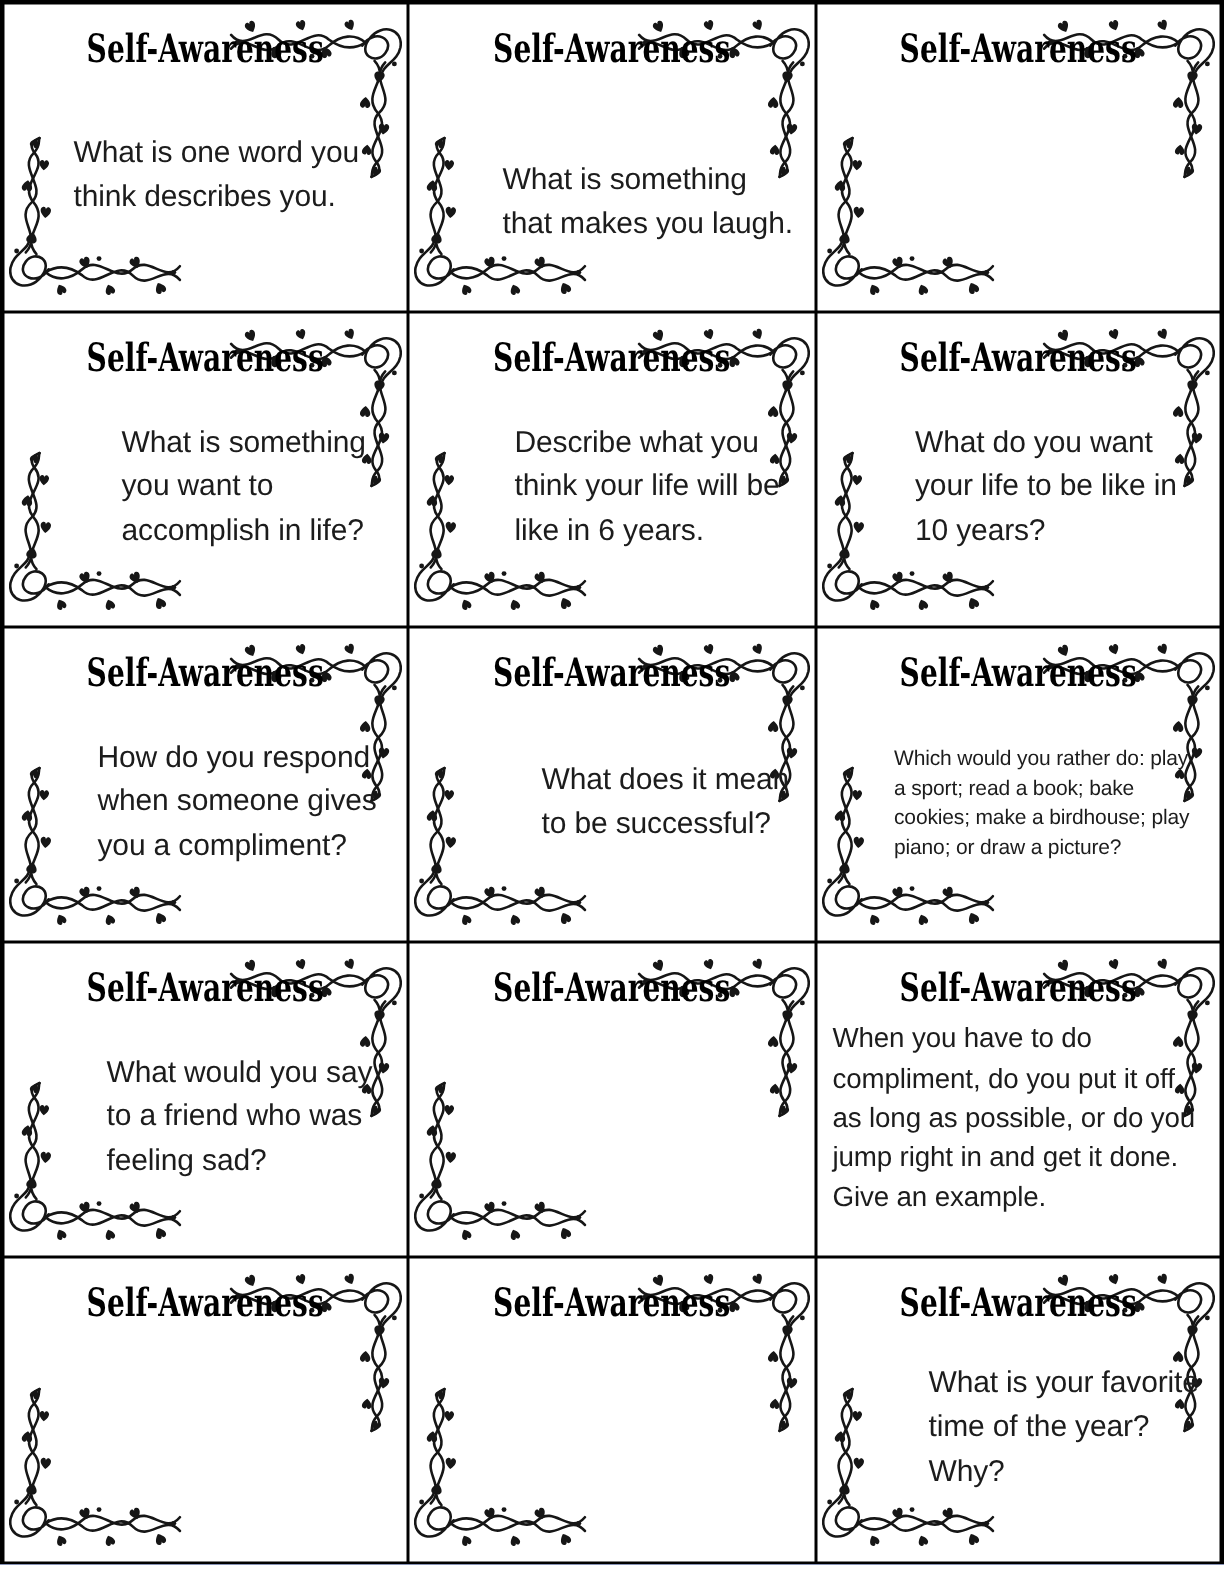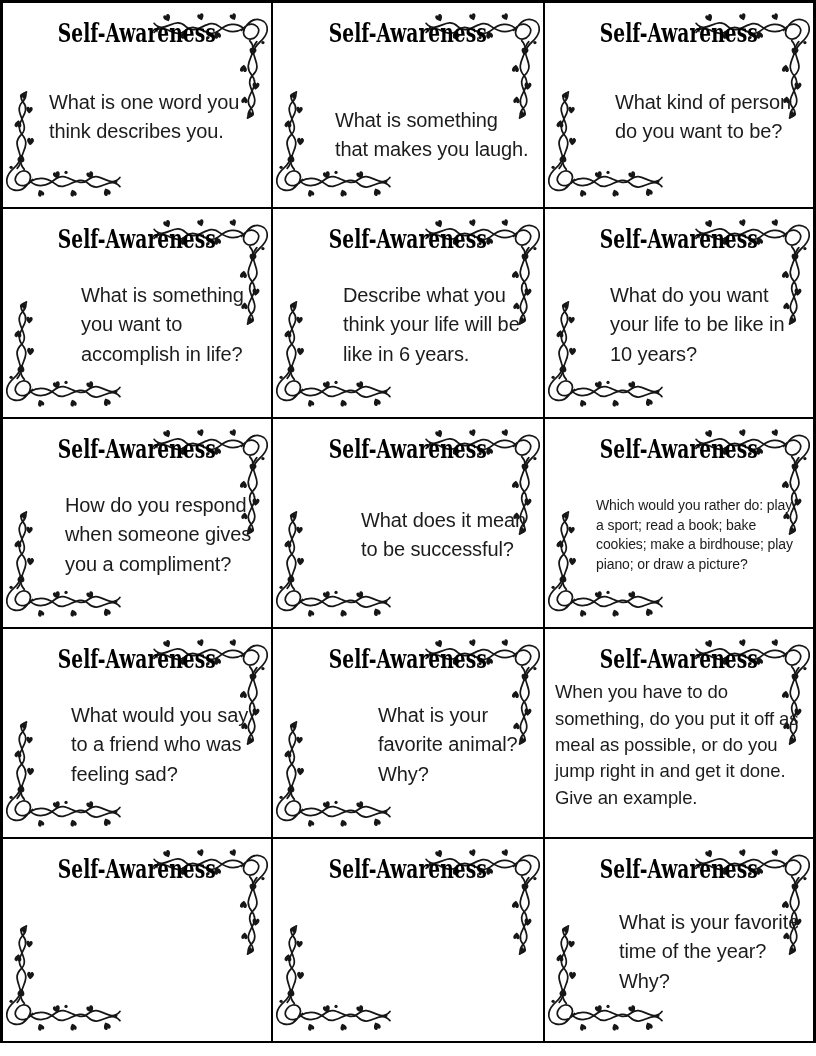--- a/index.html
+++ b/index.html
@@ -201,23 +201,20 @@
         <path transform="translate(92,61) rotate(185) scale(1.2)" d="M0 2.8 C-2.8 0.7 -3.7 -1.9 -1.9 -3 C-0.9 -3.6 0 -2.8 0 -1.8 C0 -2.8 0.9 -3.6 1.9 -3 C3.7 -1.9 2.8 0.7 0 2.8 Z"></path>
         <path transform="translate(104,79) rotate(8) scale(1.2)" d="M0 2.8 C-2.8 0.7 -3.7 -1.9 -1.9 -3 C-0.9 -3.6 0 -2.8 0 -1.8 C0 -2.8 0.9 -3.6 1.9 -3 C3.7 -1.9 2.8 0.7 0 2.8 Z"></path>
         <path transform="translate(93,92) rotate(185) scale(1.1)" d="M0 2.8 C-2.8 0.7 -3.7 -1.9 -1.9 -3 C-0.9 -3.6 0 -2.8 0 -1.8 C0 -2.8 0.9 -3.6 1.9 -3 C3.7 -1.9 2.8 0.7 0 2.8 Z"></path>
         <path transform="translate(99,107) rotate(25)" d="M0 2.8 C-2.8 0.7 -3.7 -1.9 -1.9 -3 C-0.9 -3.6 0 -2.8 0 -1.8 C0 -2.8 0.9 -3.6 1.9 -3 C3.7 -1.9 2.8 0.7 0 2.8 Z"></path>
         <circle cx="57" cy="31" r="1.6"></circle>
         <circle cx="8" cy="22" r="1.6"></circle>
         <circle cx="111" cy="36" r="1.6"></circle>
       </g>
     </svg>
     <div class="title"><span>Self-Awareness</span></div>
-    <div class="qwrap">
-      <div class="q" style="max-width: 188px;">What kind of person do you want to be?</div>
-    </div>
   </div>
 
   <div class="card">
     <svg class="fl fl-tr" viewBox="0 0 116 112" xmlns="http://www.w3.org/2000/svg">
       <g fill="none" stroke="#161616" stroke-width="1.7" stroke-linecap="round">
         <path d="M4,26 C14,14 24,34 35,24 C46,14 57,34 68,24 C76,17 85,16 92,22"></path>
         <path d="M4,17 C14,29 24,9 35,20 C46,31 57,10 68,20 C76,26 84,27 92,22"></path>
         <path d="M90,24 c8,-12 22,-4 15,5 c-6,8 -19,1 -10,-10 c8,-10 22,-6 20,6 c-2,10 -12,11 -13,20"></path>
         <path d="M98,34 C109,46 89,55 100,68 C110,80 90,89 99,100 C103,105 101,108 96,110"></path>
         <path d="M105,35 C94,47 113,57 101,68 C91,78 110,90 100,100 C95,105 97,108 96,110"></path>
@@ -641,54 +638,51 @@
         <path transform="translate(92,61) rotate(185) scale(1.2)" d="M0 2.8 C-2.8 0.7 -3.7 -1.9 -1.9 -3 C-0.9 -3.6 0 -2.8 0 -1.8 C0 -2.8 0.9 -3.6 1.9 -3 C3.7 -1.9 2.8 0.7 0 2.8 Z"></path>
         <path transform="translate(104,79) rotate(8) scale(1.2)" d="M0 2.8 C-2.8 0.7 -3.7 -1.9 -1.9 -3 C-0.9 -3.6 0 -2.8 0 -1.8 C0 -2.8 0.9 -3.6 1.9 -3 C3.7 -1.9 2.8 0.7 0 2.8 Z"></path>
         <path transform="translate(93,92) rotate(185) scale(1.1)" d="M0 2.8 C-2.8 0.7 -3.7 -1.9 -1.9 -3 C-0.9 -3.6 0 -2.8 0 -1.8 C0 -2.8 0.9 -3.6 1.9 -3 C3.7 -1.9 2.8 0.7 0 2.8 Z"></path>
         <path transform="translate(99,107) rotate(25)" d="M0 2.8 C-2.8 0.7 -3.7 -1.9 -1.9 -3 C-0.9 -3.6 0 -2.8 0 -1.8 C0 -2.8 0.9 -3.6 1.9 -3 C3.7 -1.9 2.8 0.7 0 2.8 Z"></path>
         <circle cx="57" cy="31" r="1.6"></circle>
         <circle cx="8" cy="22" r="1.6"></circle>
         <circle cx="111" cy="36" r="1.6"></circle>
       </g>
     </svg>
     <div class="title"><span>Self-Awareness</span></div>
-    <div class="qwrap">
-      <div class="q" style="max-width: 155px;">What is your favorite animal? Why?</div>
-    </div>
-  </div>
-
-  <div class="card">
-    <svg class="fl fl-tr" viewBox="0 0 116 112" xmlns="http://www.w3.org/2000/svg">
-      <g fill="none" stroke="#161616" stroke-width="1.7" stroke-linecap="round">
-        <path d="M4,26 C14,14 24,34 35,24 C46,14 57,34 68,24 C76,17 85,16 92,22"></path>
-        <path d="M4,17 C14,29 24,9 35,20 C46,31 57,10 68,20 C76,26 84,27 92,22"></path>
-        <path d="M90,24 c8,-12 22,-4 15,5 c-6,8 -19,1 -10,-10 c8,-10 22,-6 20,6 c-2,10 -12,11 -13,20"></path>
-        <path d="M98,34 C109,46 89,55 100,68 C110,80 90,89 99,100 C103,105 101,108 96,110"></path>
-        <path d="M105,35 C94,47 113,57 101,68 C91,78 110,90 100,100 C95,105 97,108 96,110"></path>
-      </g>
-      <g fill="#161616">
-        <path transform="translate(17,12) rotate(-25) scale(1.2)" d="M0 2.8 C-2.8 0.7 -3.7 -1.9 -1.9 -3 C-0.9 -3.6 0 -2.8 0 -1.8 C0 -2.8 0.9 -3.6 1.9 -3 C3.7 -1.9 2.8 0.7 0 2.8 Z"></path>
-        <path transform="translate(33,28) rotate(155) scale(1.2)" d="M0 2.8 C-2.8 0.7 -3.7 -1.9 -1.9 -3 C-0.9 -3.6 0 -2.8 0 -1.8 C0 -2.8 0.9 -3.6 1.9 -3 C3.7 -1.9 2.8 0.7 0 2.8 Z"></path>
-        <path transform="translate(50,11) rotate(-20) scale(1.1)" d="M0 2.8 C-2.8 0.7 -3.7 -1.9 -1.9 -3 C-0.9 -3.6 0 -2.8 0 -1.8 C0 -2.8 0.9 -3.6 1.9 -3 C3.7 -1.9 2.8 0.7 0 2.8 Z"></path>
-        <path transform="translate(66,28) rotate(160) scale(1.2)" d="M0 2.8 C-2.8 0.7 -3.7 -1.9 -1.9 -3 C-0.9 -3.6 0 -2.8 0 -1.8 C0 -2.8 0.9 -3.6 1.9 -3 C3.7 -1.9 2.8 0.7 0 2.8 Z"></path>
-        <path transform="translate(82,11) rotate(-25) scale(1.1)" d="M0 2.8 C-2.8 0.7 -3.7 -1.9 -1.9 -3 C-0.9 -3.6 0 -2.8 0 -1.8 C0 -2.8 0.9 -3.6 1.9 -3 C3.7 -1.9 2.8 0.7 0 2.8 Z"></path>
-        <path transform="translate(101,45) rotate(10) scale(1.2)" d="M0 2.8 C-2.8 0.7 -3.7 -1.9 -1.9 -3 C-0.9 -3.6 0 -2.8 0 -1.8 C0 -2.8 0.9 -3.6 1.9 -3 C3.7 -1.9 2.8 0.7 0 2.8 Z"></path>
-        <path transform="translate(92,61) rotate(185) scale(1.2)" d="M0 2.8 C-2.8 0.7 -3.7 -1.9 -1.9 -3 C-0.9 -3.6 0 -2.8 0 -1.8 C0 -2.8 0.9 -3.6 1.9 -3 C3.7 -1.9 2.8 0.7 0 2.8 Z"></path>
-        <path transform="translate(104,79) rotate(8) scale(1.2)" d="M0 2.8 C-2.8 0.7 -3.7 -1.9 -1.9 -3 C-0.9 -3.6 0 -2.8 0 -1.8 C0 -2.8 0.9 -3.6 1.9 -3 C3.7 -1.9 2.8 0.7 0 2.8 Z"></path>
-        <path transform="translate(93,92) rotate(185) scale(1.1)" d="M0 2.8 C-2.8 0.7 -3.7 -1.9 -1.9 -3 C-0.9 -3.6 0 -2.8 0 -1.8 C0 -2.8 0.9 -3.6 1.9 -3 C3.7 -1.9 2.8 0.7 0 2.8 Z"></path>
-        <path transform="translate(99,107) rotate(25)" d="M0 2.8 C-2.8 0.7 -3.7 -1.9 -1.9 -3 C-0.9 -3.6 0 -2.8 0 -1.8 C0 -2.8 0.9 -3.6 1.9 -3 C3.7 -1.9 2.8 0.7 0 2.8 Z"></path>
-        <circle cx="57" cy="31" r="1.6"></circle>
-        <circle cx="8" cy="22" r="1.6"></circle>
-        <circle cx="111" cy="36" r="1.6"></circle>
-      </g>
-    </svg>
-
-    <div class="title"><span>Self-Awareness</span></div>
-    <div class="qwrap">
-      <div class="q medium" style="max-width: 250px;">When you have to do something, do you put it off as meal as possible, or do you jump right in and get it done. Give an example.</div>
+  </div>
+
+  <div class="card">
+    <svg class="fl fl-tr" viewBox="0 0 116 112" xmlns="http://www.w3.org/2000/svg">
+      <g fill="none" stroke="#161616" stroke-width="1.7" stroke-linecap="round">
+        <path d="M4,26 C14,14 24,34 35,24 C46,14 57,34 68,24 C76,17 85,16 92,22"></path>
+        <path d="M4,17 C14,29 24,9 35,20 C46,31 57,10 68,20 C76,26 84,27 92,22"></path>
+        <path d="M90,24 c8,-12 22,-4 15,5 c-6,8 -19,1 -10,-10 c8,-10 22,-6 20,6 c-2,10 -12,11 -13,20"></path>
+        <path d="M98,34 C109,46 89,55 100,68 C110,80 90,89 99,100 C103,105 101,108 96,110"></path>
+        <path d="M105,35 C94,47 113,57 101,68 C91,78 110,90 100,100 C95,105 97,108 96,110"></path>
+      </g>
+      <g fill="#161616">
+        <path transform="translate(17,12) rotate(-25) scale(1.2)" d="M0 2.8 C-2.8 0.7 -3.7 -1.9 -1.9 -3 C-0.9 -3.6 0 -2.8 0 -1.8 C0 -2.8 0.9 -3.6 1.9 -3 C3.7 -1.9 2.8 0.7 0 2.8 Z"></path>
+        <path transform="translate(33,28) rotate(155) scale(1.2)" d="M0 2.8 C-2.8 0.7 -3.7 -1.9 -1.9 -3 C-0.9 -3.6 0 -2.8 0 -1.8 C0 -2.8 0.9 -3.6 1.9 -3 C3.7 -1.9 2.8 0.7 0 2.8 Z"></path>
+        <path transform="translate(50,11) rotate(-20) scale(1.1)" d="M0 2.8 C-2.8 0.7 -3.7 -1.9 -1.9 -3 C-0.9 -3.6 0 -2.8 0 -1.8 C0 -2.8 0.9 -3.6 1.9 -3 C3.7 -1.9 2.8 0.7 0 2.8 Z"></path>
+        <path transform="translate(66,28) rotate(160) scale(1.2)" d="M0 2.8 C-2.8 0.7 -3.7 -1.9 -1.9 -3 C-0.9 -3.6 0 -2.8 0 -1.8 C0 -2.8 0.9 -3.6 1.9 -3 C3.7 -1.9 2.8 0.7 0 2.8 Z"></path>
+        <path transform="translate(82,11) rotate(-25) scale(1.1)" d="M0 2.8 C-2.8 0.7 -3.7 -1.9 -1.9 -3 C-0.9 -3.6 0 -2.8 0 -1.8 C0 -2.8 0.9 -3.6 1.9 -3 C3.7 -1.9 2.8 0.7 0 2.8 Z"></path>
+        <path transform="translate(101,45) rotate(10) scale(1.2)" d="M0 2.8 C-2.8 0.7 -3.7 -1.9 -1.9 -3 C-0.9 -3.6 0 -2.8 0 -1.8 C0 -2.8 0.9 -3.6 1.9 -3 C3.7 -1.9 2.8 0.7 0 2.8 Z"></path>
+        <path transform="translate(92,61) rotate(185) scale(1.2)" d="M0 2.8 C-2.8 0.7 -3.7 -1.9 -1.9 -3 C-0.9 -3.6 0 -2.8 0 -1.8 C0 -2.8 0.9 -3.6 1.9 -3 C3.7 -1.9 2.8 0.7 0 2.8 Z"></path>
+        <path transform="translate(104,79) rotate(8) scale(1.2)" d="M0 2.8 C-2.8 0.7 -3.7 -1.9 -1.9 -3 C-0.9 -3.6 0 -2.8 0 -1.8 C0 -2.8 0.9 -3.6 1.9 -3 C3.7 -1.9 2.8 0.7 0 2.8 Z"></path>
+        <path transform="translate(93,92) rotate(185) scale(1.1)" d="M0 2.8 C-2.8 0.7 -3.7 -1.9 -1.9 -3 C-0.9 -3.6 0 -2.8 0 -1.8 C0 -2.8 0.9 -3.6 1.9 -3 C3.7 -1.9 2.8 0.7 0 2.8 Z"></path>
+        <path transform="translate(99,107) rotate(25)" d="M0 2.8 C-2.8 0.7 -3.7 -1.9 -1.9 -3 C-0.9 -3.6 0 -2.8 0 -1.8 C0 -2.8 0.9 -3.6 1.9 -3 C3.7 -1.9 2.8 0.7 0 2.8 Z"></path>
+        <circle cx="57" cy="31" r="1.6"></circle>
+        <circle cx="8" cy="22" r="1.6"></circle>
+        <circle cx="111" cy="36" r="1.6"></circle>
+      </g>
+    </svg>
+
+    <div class="title"><span>Self-Awareness</span></div>
+    <div class="qwrap">
+      <div class="q medium" style="max-width: 250px;">When you have to do compliment, do you put it off as long as possible, or do you jump right in and get it done. Give an example.</div>
     </div>
   </div>
 
   <div class="card">
     <svg class="fl fl-tr" viewBox="0 0 116 112" xmlns="http://www.w3.org/2000/svg">
       <g fill="none" stroke="#161616" stroke-width="1.7" stroke-linecap="round">
         <path d="M4,26 C14,14 24,34 35,24 C46,14 57,34 68,24 C76,17 85,16 92,22"></path>
         <path d="M4,17 C14,29 24,9 35,20 C46,31 57,10 68,20 C76,26 84,27 92,22"></path>
         <path d="M90,24 c8,-12 22,-4 15,5 c-6,8 -19,1 -10,-10 c8,-10 22,-6 20,6 c-2,10 -12,11 -13,20"></path>
         <path d="M98,34 C109,46 89,55 100,68 C110,80 90,89 99,100 C103,105 101,108 96,110"></path>

